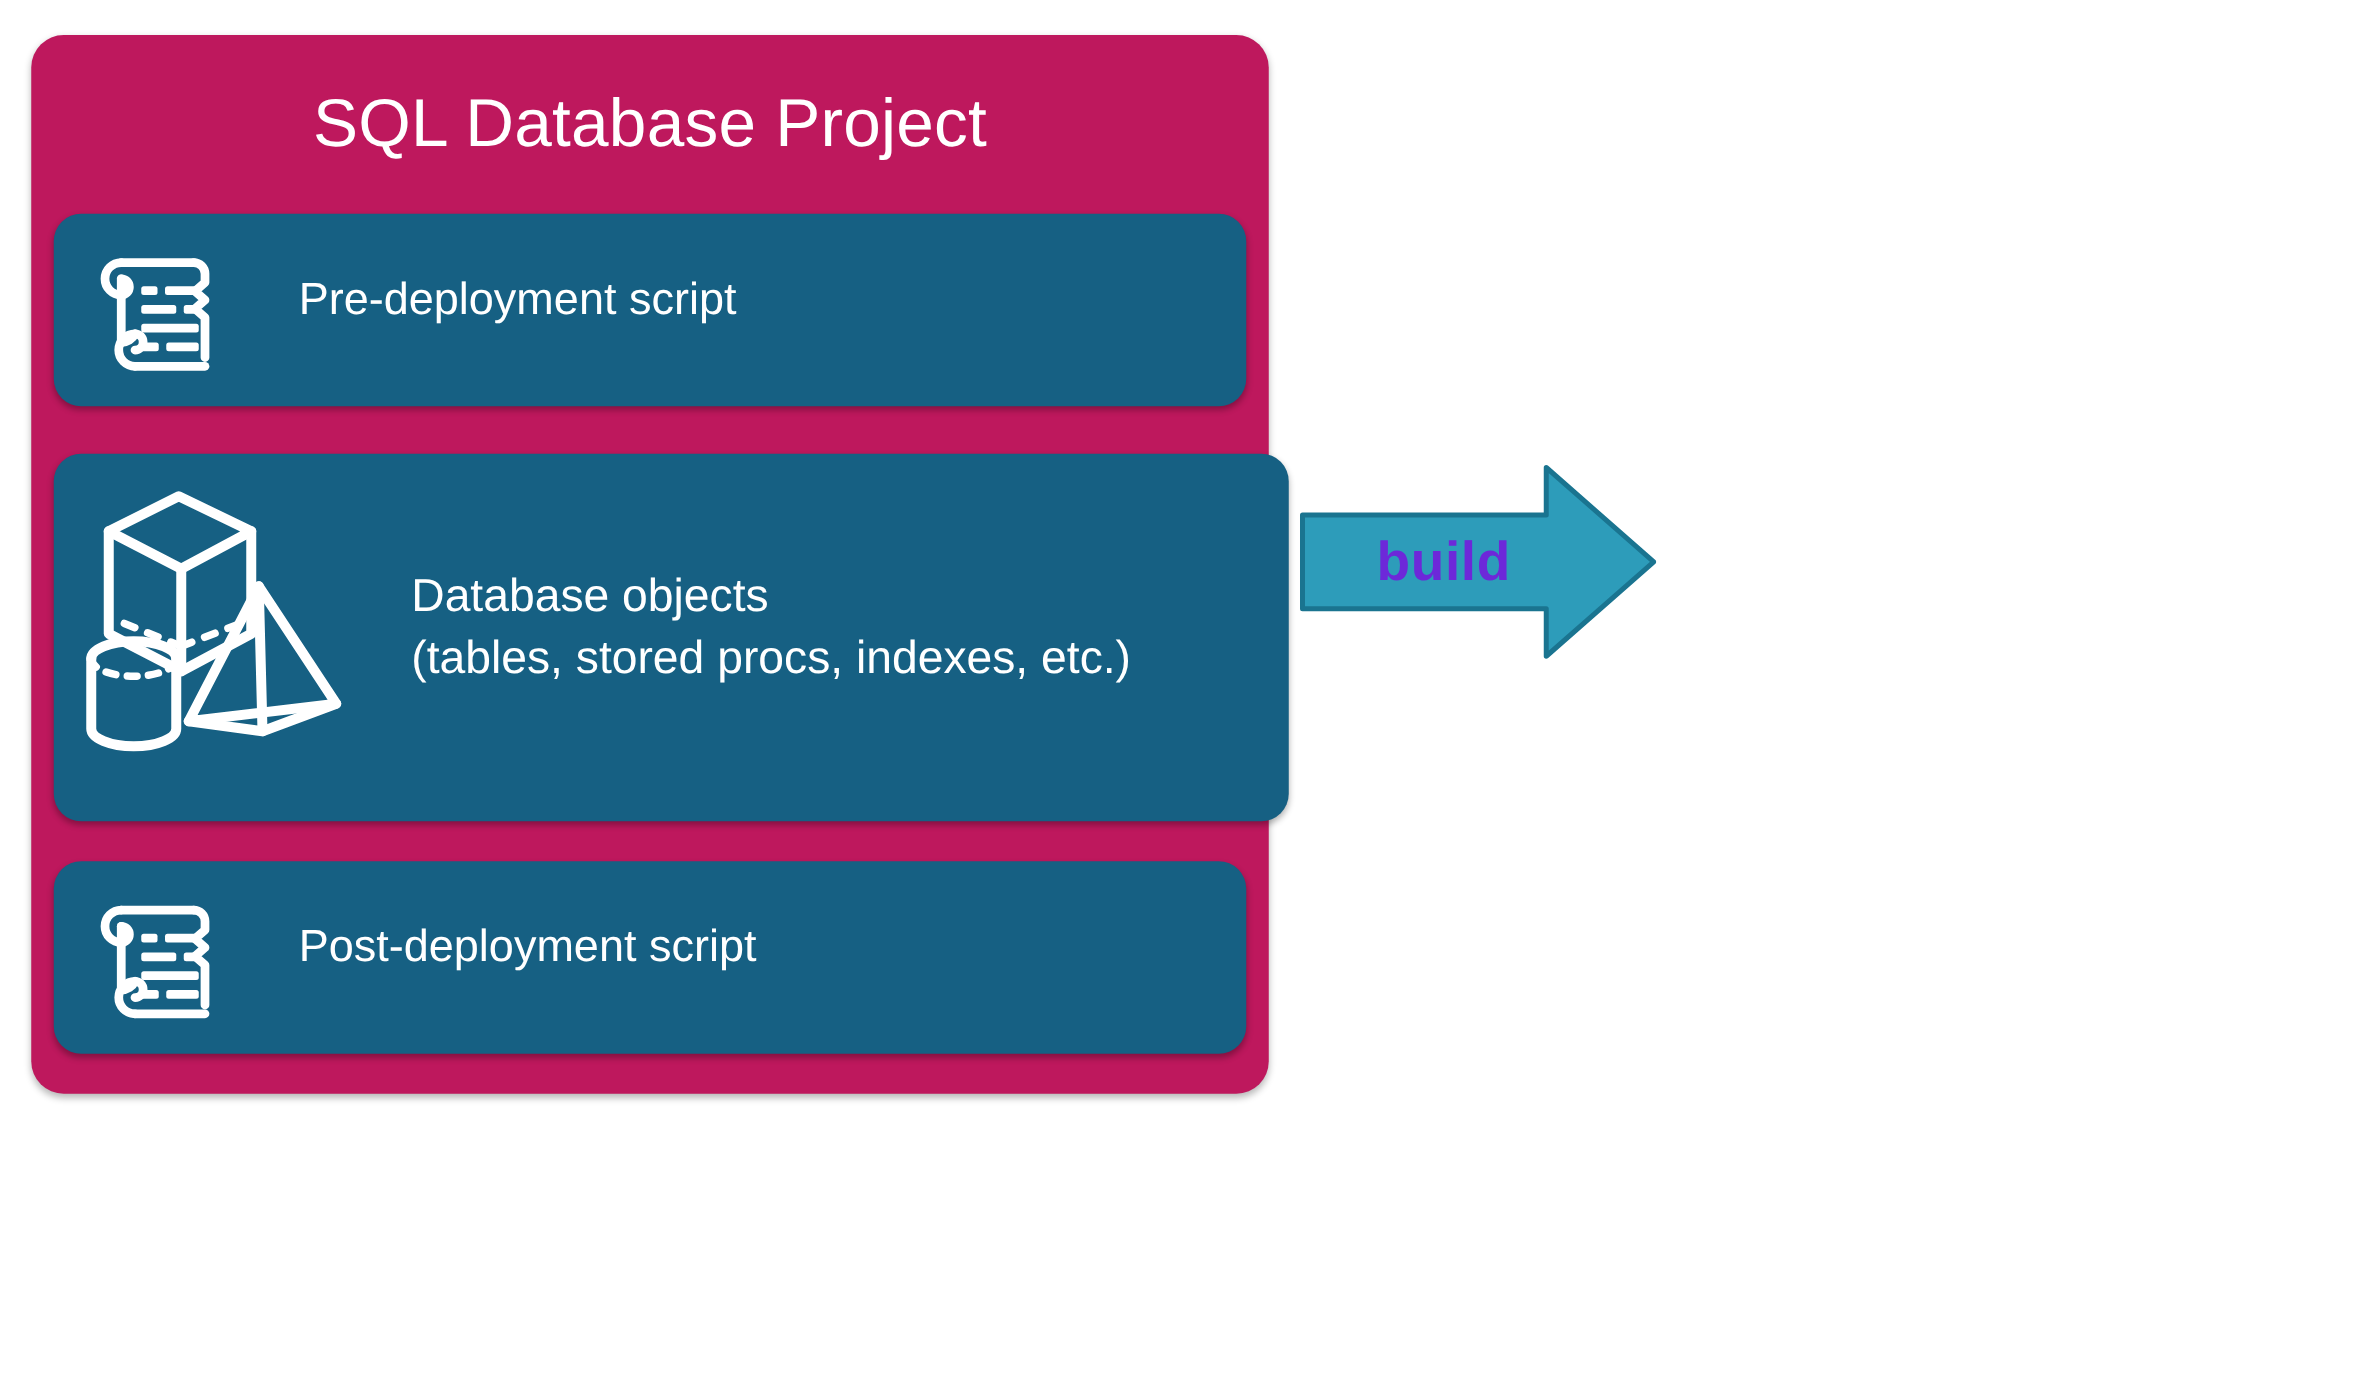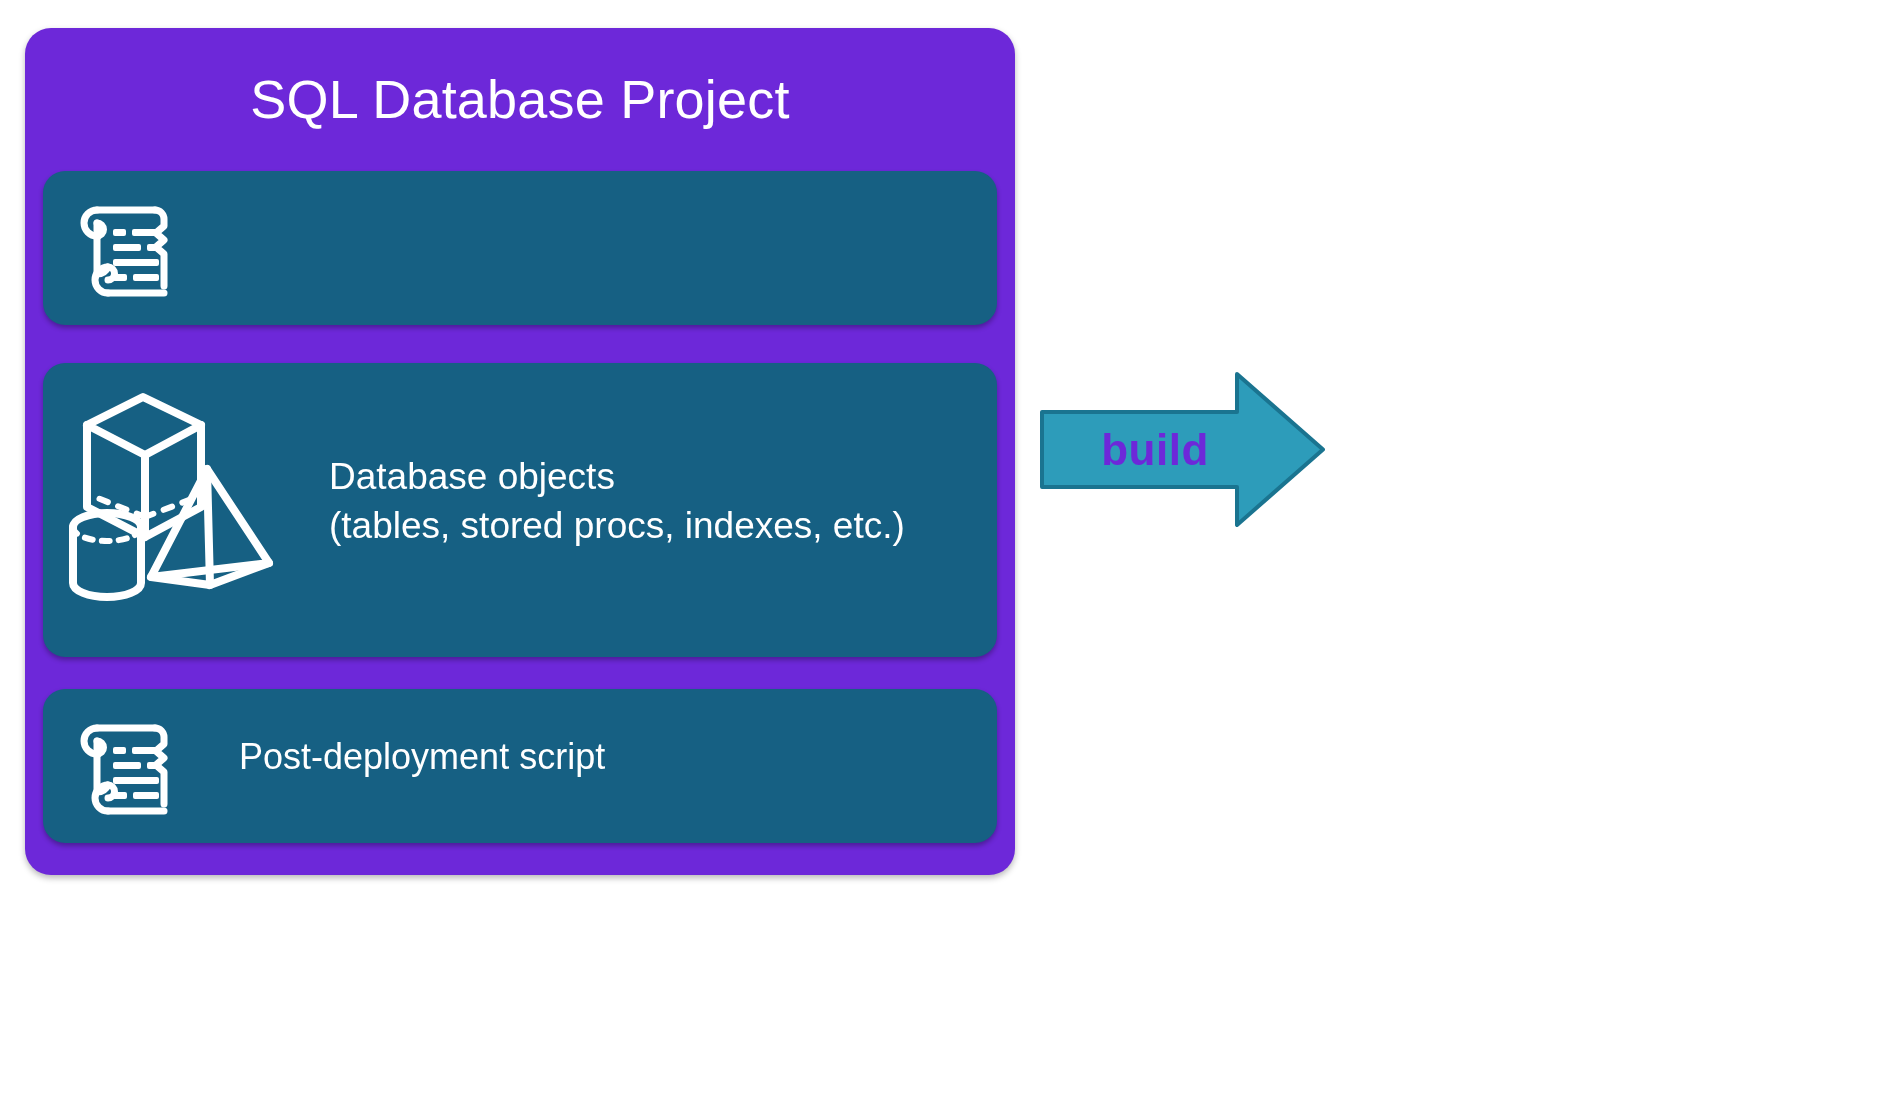--- a/index.html
+++ b/index.html
@@ -6,38 +6,38 @@
   body{
     width:1900px;height:1100px;background:#ffffff;
     font-family:"Liberation Sans","DejaVu Sans",sans-serif;
     overflow:hidden;position:relative;
   }
   #stage{position:absolute;left:0;top:0;width:1900px;height:1100px;}
 
   
   .project-card{
     position:absolute;left:25px;top:28px;width:990px;height:847px;
-    background:#6d28d9;border-radius:26px;
+    background:#be185d;border-radius:26px;
     box-shadow:0 3px 6px rgba(0,0,0,.28);
   }
   .project-title{
     position:absolute;left:0;top:42px;width:100%;
     text-align:center;color:#ffffff;
     font-size:54px;font-weight:400;letter-spacing:.2px;
     line-height:1.1;
   }
 
   
   .row{
     position:absolute;left:18px;width:954px;
     background:#166083;border-radius:22px;
     box-shadow:0 3px 5px rgba(0,0,0,.30);
   }
   .row-pre  {top:143px;height:154px;}
-  .row-objs {top:335px;height:294px;}
+  .row-objs {top:335px;height:294px;padding-left:34px;}
   .row-post {top:661px;height:154px;}
 
   .row-label{
     position:absolute;color:#ffffff;font-weight:400;
     line-height:1.32;white-space:pre-line;
   }
   .label-pre  {left:196px;top:44px;font-size:36px;}
   .label-post {left:196px;top:44px;font-size:36px;}
   .label-objs {left:286px;top:90px;font-size:37px;}
 
@@ -100,20 +100,21 @@
             <rect x="50" y="33" width="13" height="7" rx="2"></rect>
             <rect x="69" y="33" width="26" height="7" rx="2"></rect>
             <rect x="50" y="48" width="28" height="7" rx="2"></rect>
             <rect x="84" y="48" width="12" height="7" rx="2"></rect>
             <rect x="50" y="63" width="46" height="7" rx="2"></rect>
             <rect x="50" y="78" width="14" height="7" rx="2"></rect>
             <rect x="70" y="78" width="26" height="7" rx="2"></rect>
           </g>
         </svg>
       </div>
+      <div class="row-label label-pre">Pre-deployment script</div>
     </div>
 
     <div class="row row-objs">
       <div class="icon-slot icon-shapes">
         <svg viewBox="0 0 250 252" width="250" height="252" aria-hidden="true">
 
           <g fill="none" stroke="#ffffff" stroke-width="8" stroke-linecap="round" stroke-linejoin="round">
             <path d="M32 40 L88 12 L146 40 L90 70 Z"></path>
             <path d="M32 40 V122 L90 152 V70"></path>
             <path d="M146 40 V122 L90 152"></path>

